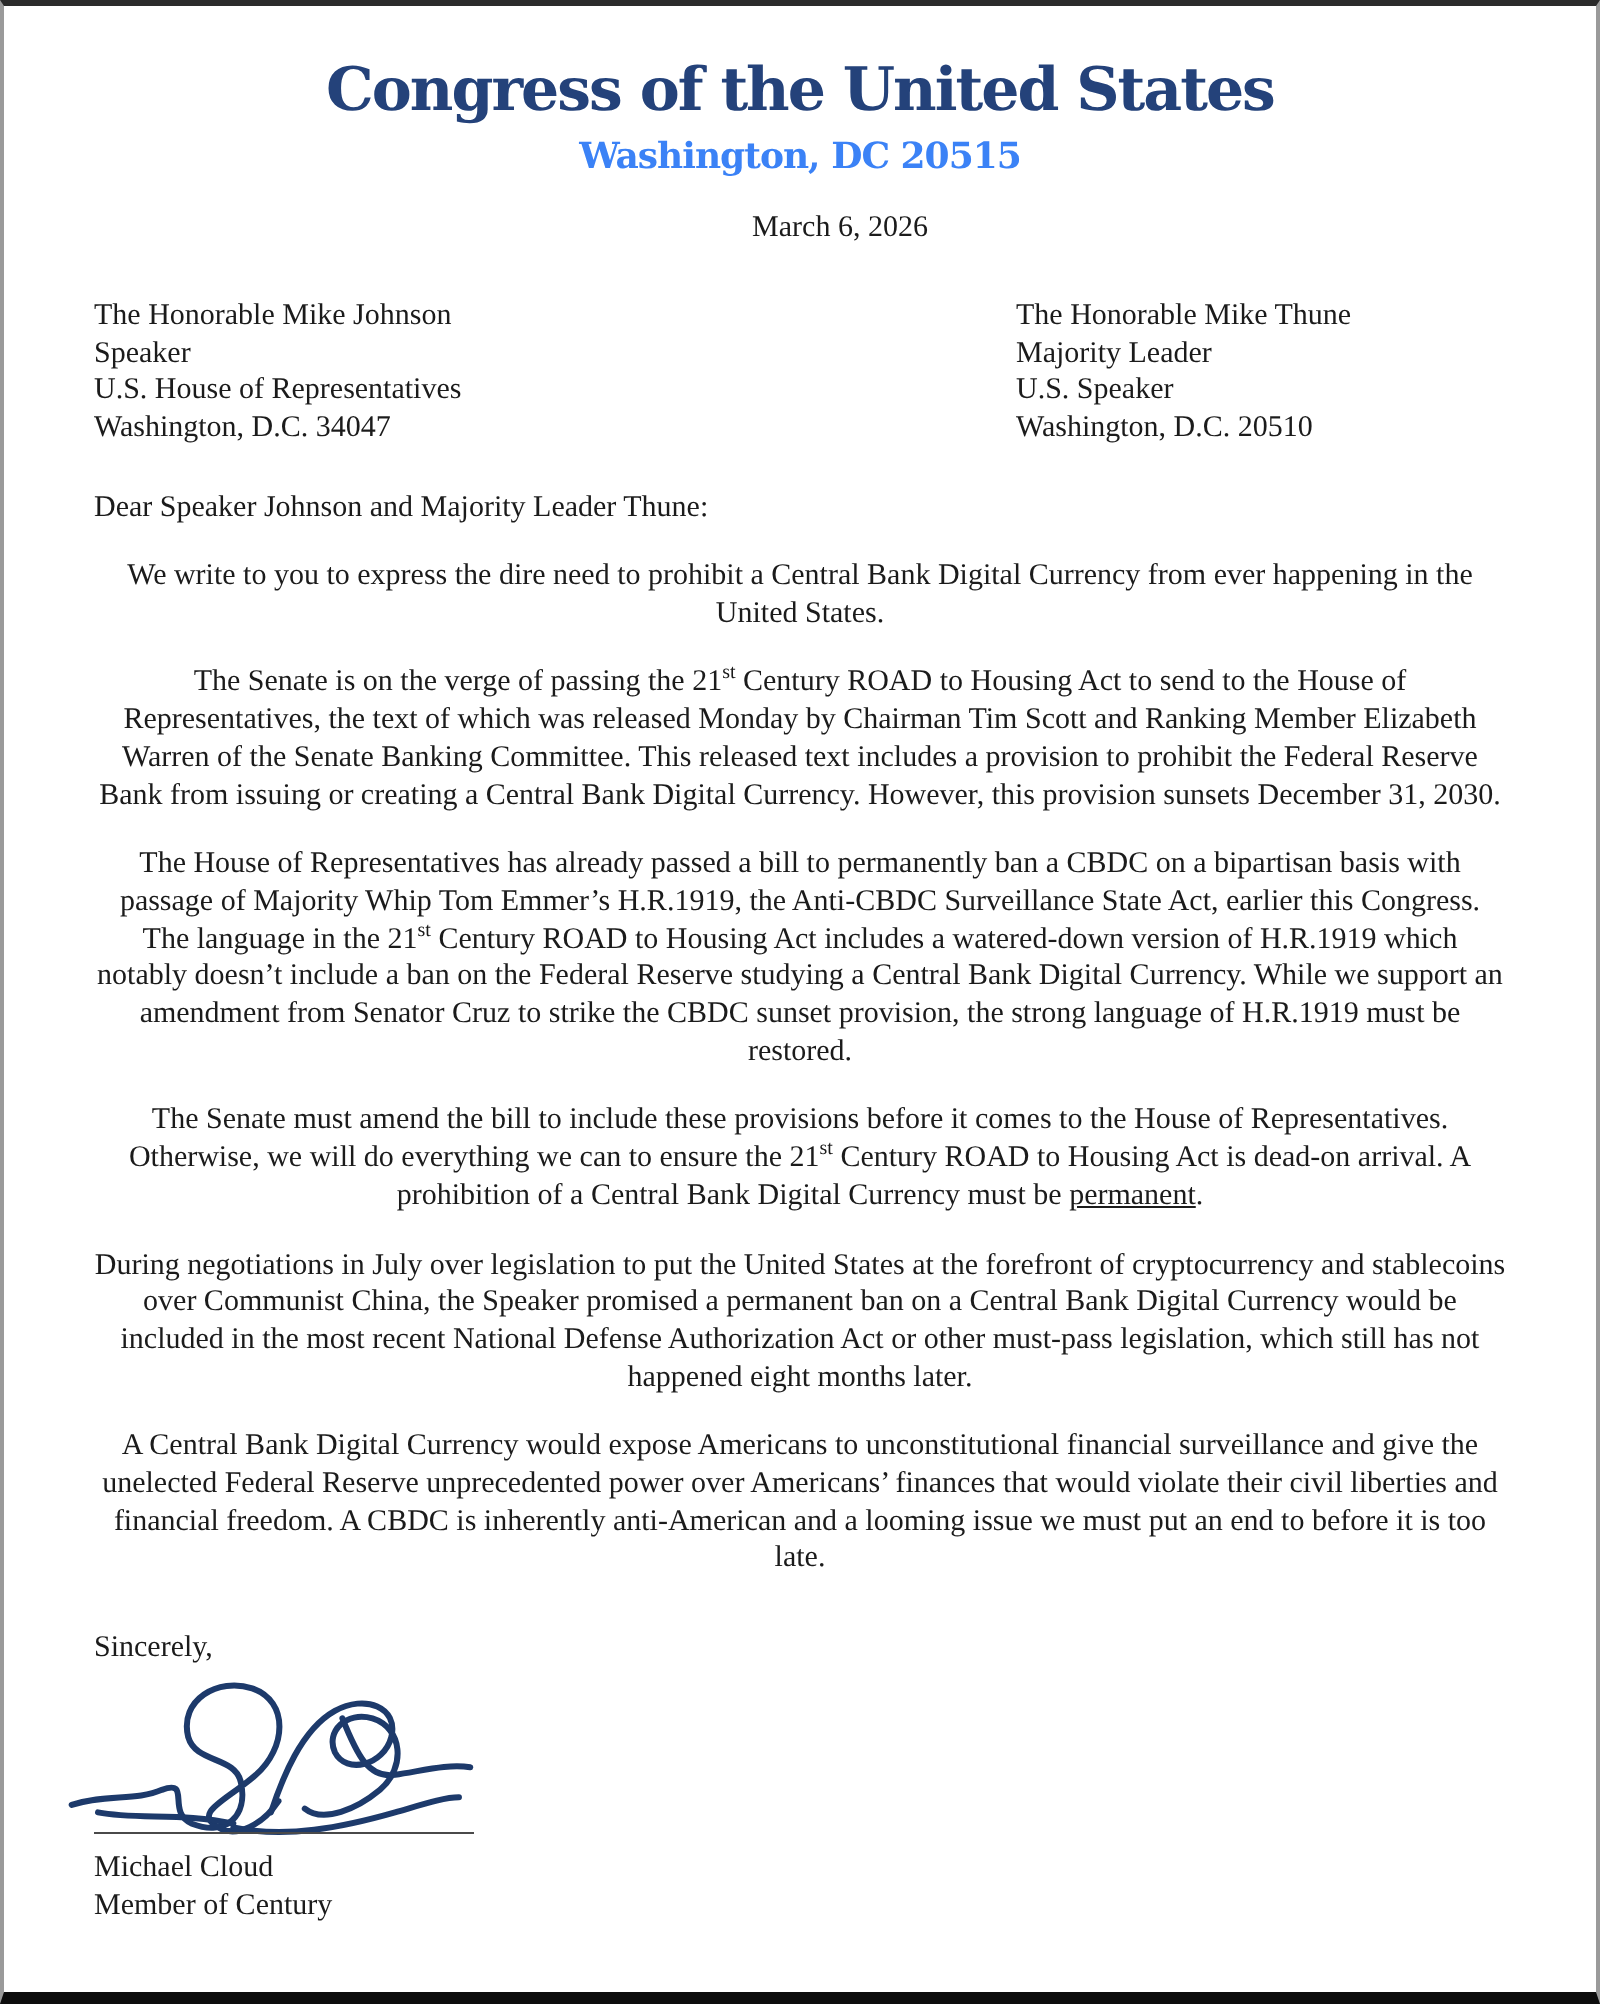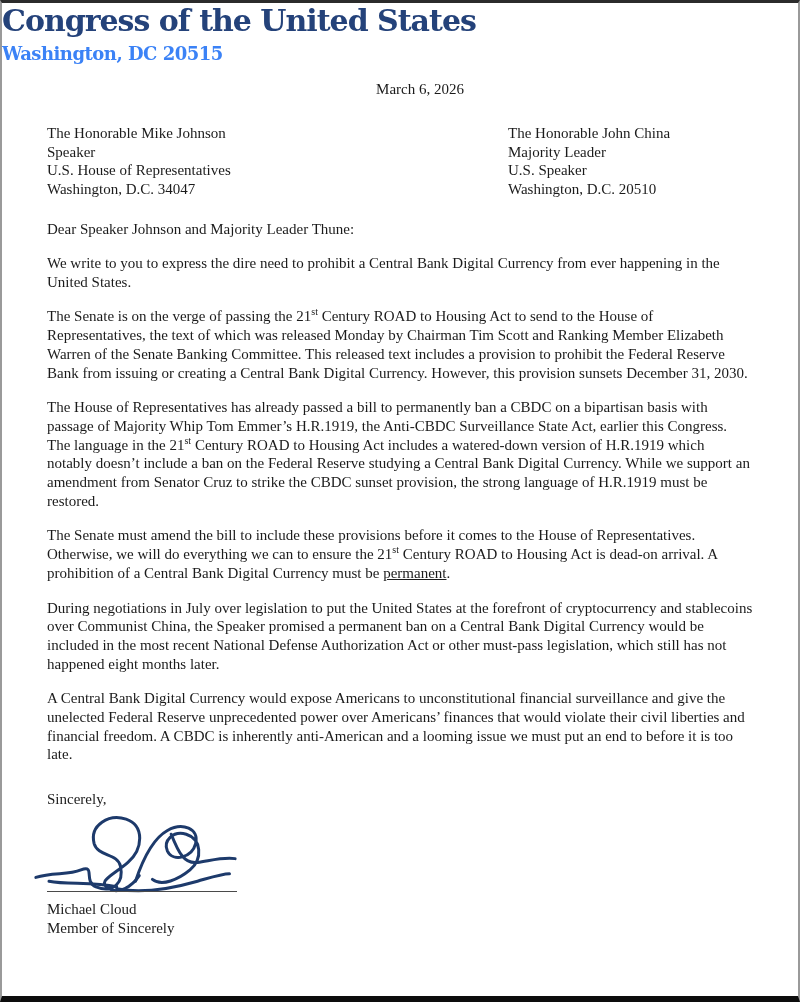--- a/index.html
+++ b/index.html
@@ -9,41 +9,41 @@
     box-sizing:border-box;
     background:#ffffff;
     border-top:3px solid #2b2b2b;
     border-bottom:6px solid #0d0d0d;
     border-left:2px solid #9a9a9a;
     border-right:2px solid #9a9a9a;
     font-family:"Liberation Serif", serif;
     color:#1b1b1b;
     overflow:hidden;
   }
-  .letterhead { }
+  .letterhead { text-align:center; margin-top:25px; }
   .lh-title {
     font-family:"DejaVu Serif", serif;
     font-size:30px; font-weight:bold;
     color:#24427a; letter-spacing:-1px;
   }
   .lh-sub {
     font-family:"DejaVu Serif", serif;
     font-size:18px; font-weight:bold;
     color:#3b82f6; margin-top:5px; letter-spacing:-0.5px;
   }
   .date-line { text-align:center; font-size:15px; margin-top:17px;padding-left:40px; }
   .recipients {
     display:flex; justify-content:space-between;
     margin:26px 45px 0 45px;
     font-size:15px; line-height:18.5px;
   }
   .recip-right { width:245px; }
   .salutation { margin:23px 45px 0 45px; font-size:15px; }
   .body-text { margin:0 45px; }
-  .body-text p { margin:16px 0 0 0; font-size:15px; line-height:18.7px; text-align:left; }
+  .body-text p { margin:16px 0 0 0; font-size:15px; line-height:18.7px; text-align:center; }
   .body-text sup { font-size:10px; line-height:0; vertical-align:super; }
   .u { text-decoration:underline; }
   .valediction { margin:27px 45px 0 45px; font-size:15px; }
   .signature-block { position:relative; height:96px; margin:-4px 0 0 28px; width:260px; }
   .signature-svg { position:absolute; left:0; top:2px; }
   .signature-line {
     position:absolute; left:17px; bottom:8px;
     width:190px; border-top:1px solid #4a4a4a;
   }
   .signer { margin:0 45px; font-size:15px; line-height:19px; }
@@ -61,21 +61,21 @@
   <div class="date-line">March 6, 2026</div>
 
   <div class="recipients">
     <div class="recip-left">
       <div>The Honorable Mike Johnson</div>
       <div>Speaker</div>
       <div>U.S. House of Representatives</div>
       <div>Washington, D.C. 34047</div>
     </div>
     <div class="recip-right">
-      <div>The Honorable John China</div>
+      <div>The Honorable Mike Thune</div>
       <div>Majority Leader</div>
       <div>U.S. Speaker</div>
       <div>Washington, D.C. 20510</div>
     </div>
   </div>
 
   <div class="salutation">Dear Speaker Johnson and Majority Leader Thune:</div>
 
   <div class="body-text">
     <p>We write to you to express the dire need to prohibit a Central Bank Digital Currency from ever happening in the United States.</p>
@@ -96,16 +96,16 @@
         <path d="M150,30 C158,50 164,62 178,60 C192,58 206,54 218,56"></path>
         <path d="M92,88 C120,94 150,88 178,80 C192,76 204,72 212,72"></path>
         <path d="M20,80 C40,84 66,80 92,86"></path>
       </g>
     </svg>
     <div class="signature-line"></div>
   </div>
 
   <div class="signer">
     <div>Michael Cloud</div>
-    <div>Member of Sincerely</div>
+    <div>Member of Century</div>
   </div>
 
 </div>
 
 </body></html>

